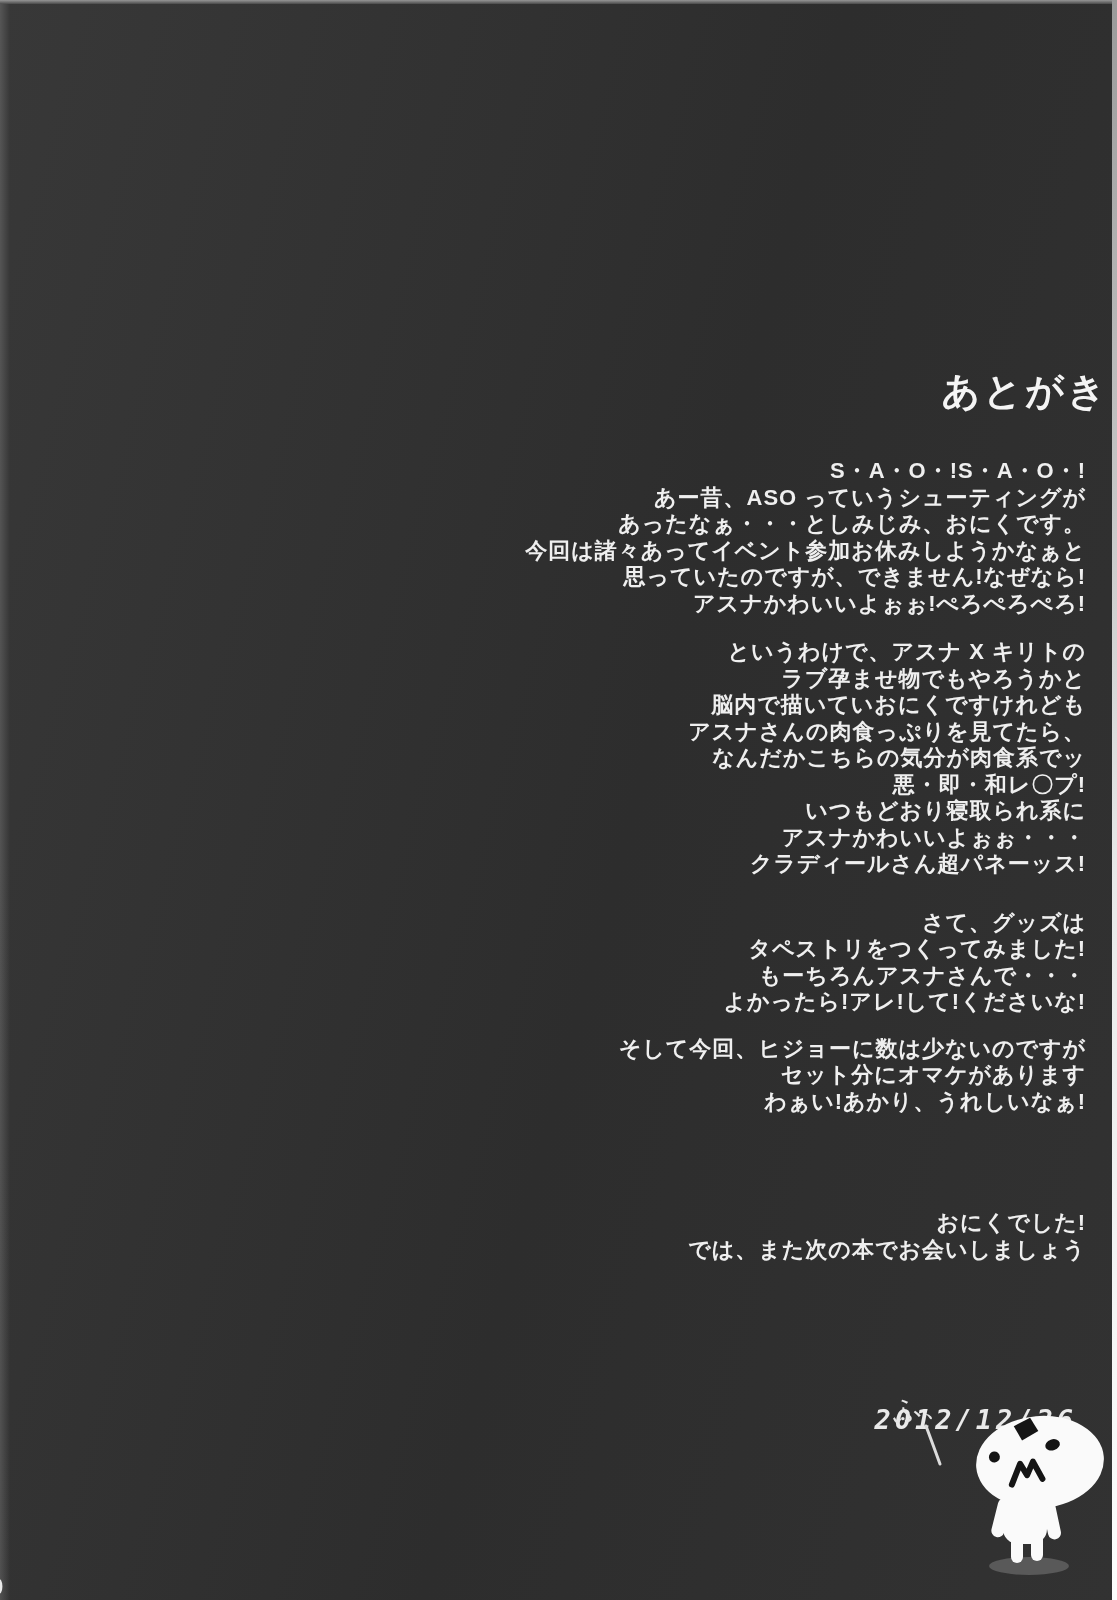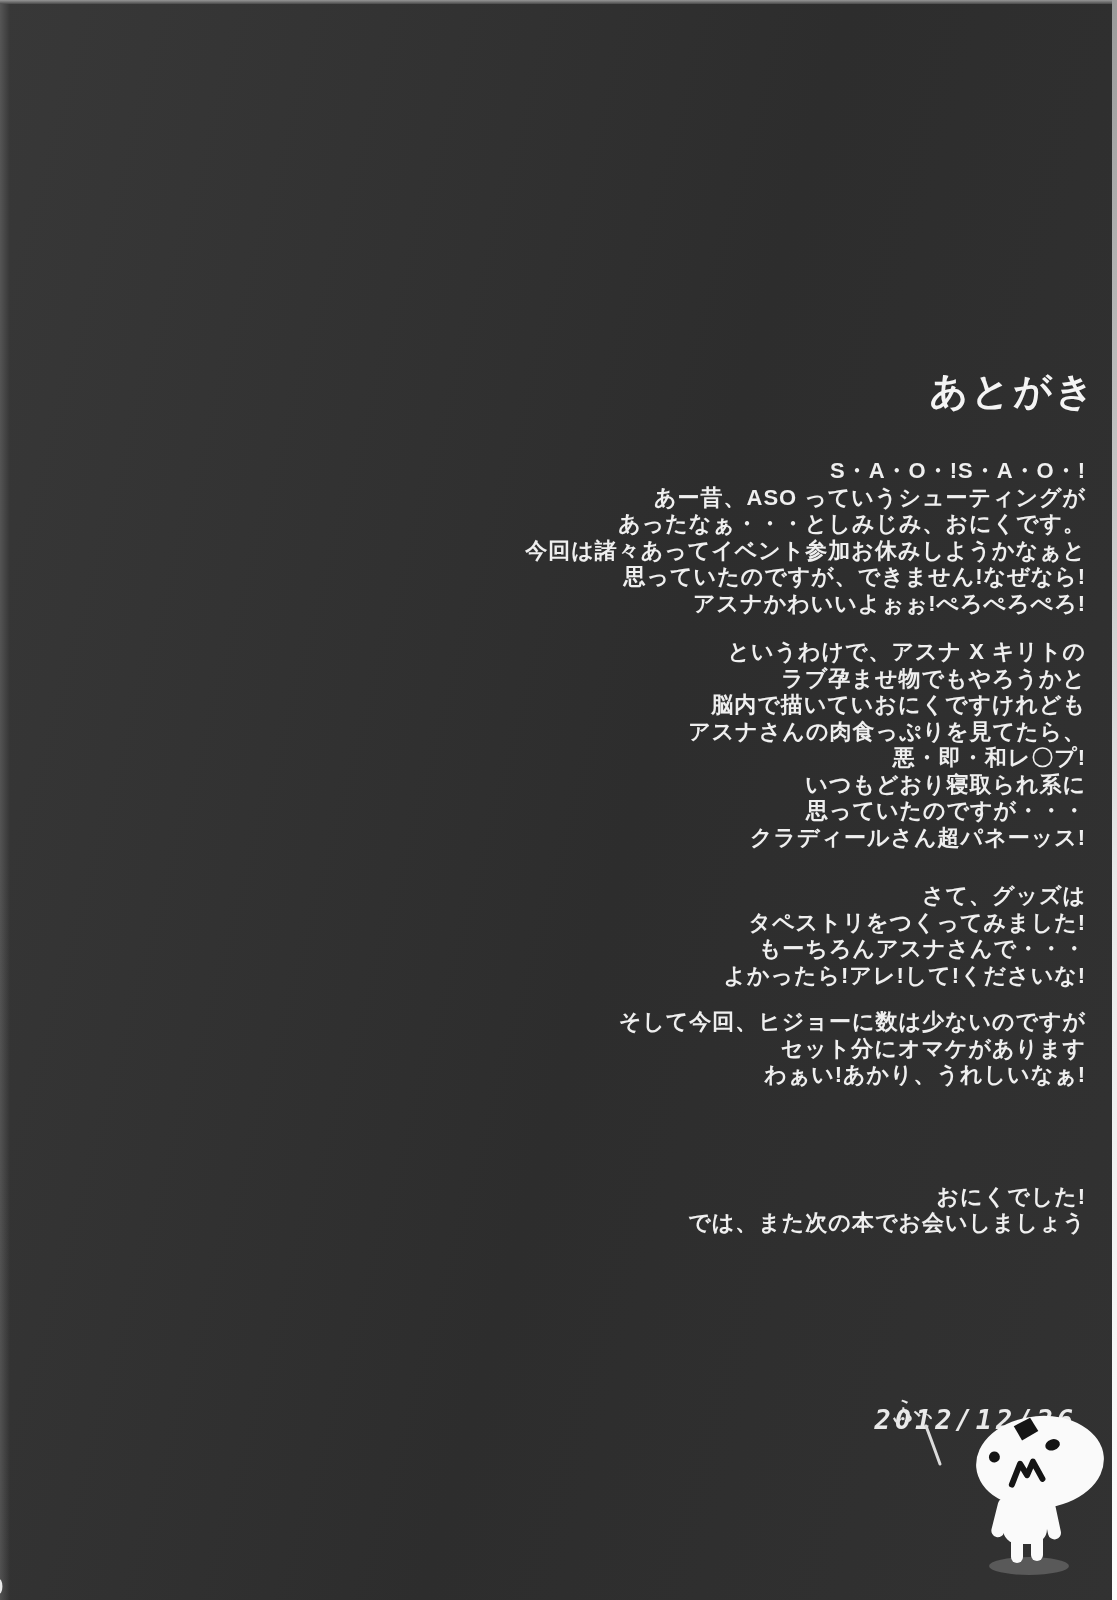--- a/index.html
+++ b/index.html
@@ -8,21 +8,21 @@
     background:linear-gradient(105deg,#383838 0%,#2d2d2d 55%,#323232 100%);
     font-family:"Liberation Sans",sans-serif;
   }
   .scan-top{position:absolute;top:0;left:0;right:0;height:4px;
     background:linear-gradient(#969696,#4a4a4a);}
   .scan-right{position:absolute;top:0;right:0;bottom:0;width:5px;
     background:linear-gradient(#9a9a9a,#e9e9e9 55%,#fdfdfd);}
   .scan-left{position:absolute;top:0;left:0;bottom:0;width:10px;
     background:linear-gradient(90deg,rgba(255,255,255,.15),rgba(255,255,255,0));}
   .title{
-    position:absolute;top:366px;right:20px;
+    position:absolute;top:366px;right:8px;
     color:#f4f4f4;font-size:38px;font-weight:bold;letter-spacing:3px;
   }
   .content{
     position:absolute;top:458px;right:31px;text-align:right;white-space:nowrap;
     color:#efefef;font-weight:bold;font-size:22px;line-height:26.5px;letter-spacing:1px;
   }
   .para{margin:0;}
   .para.g1{margin-top:22px;}
   .para.g2{margin-top:32px;}
   .para.g3{margin-top:20px;}
@@ -61,23 +61,24 @@
       <div>あったなぁ・・・としみじみ、おにくです。</div>
       <div>今回は諸々あってイベント参加お休みしようかなぁと</div>
       <div>思っていたのですが、できません!なぜなら!</div>
       <div>アスナかわいいよぉぉ!ぺろぺろぺろ!</div>
     </div>
     <div class="para g1">
       <div>というわけで、アスナ X キリトの</div>
       <div>ラブ孕ませ物でもやろうかと</div>
       <div>脳内で描いていおにくですけれども</div>
       <div>アスナさんの肉食っぷりを見てたら、</div>
+      <div>なんだかこちらの気分が肉食系でッ</div>
       <div>悪・即・和レ〇プ!</div>
       <div>いつもどおり寝取られ系に</div>
-      <div>思っていたのですが・・・</div>
+      <div>アスナかわいいよぉぉ・・・</div>
       <div>クラディールさん超パネーッス!</div>
     </div>
     <div class="para g2">
       <div>さて、グッズは</div>
       <div>タペストリをつくってみました!</div>
       <div>もーちろんアスナさんで・・・</div>
       <div>よかったら!アレ!して!くださいな!</div>
     </div>
     <div class="para g3">
       <div>そして今回、ヒジョーに数は少ないのですが</div>

